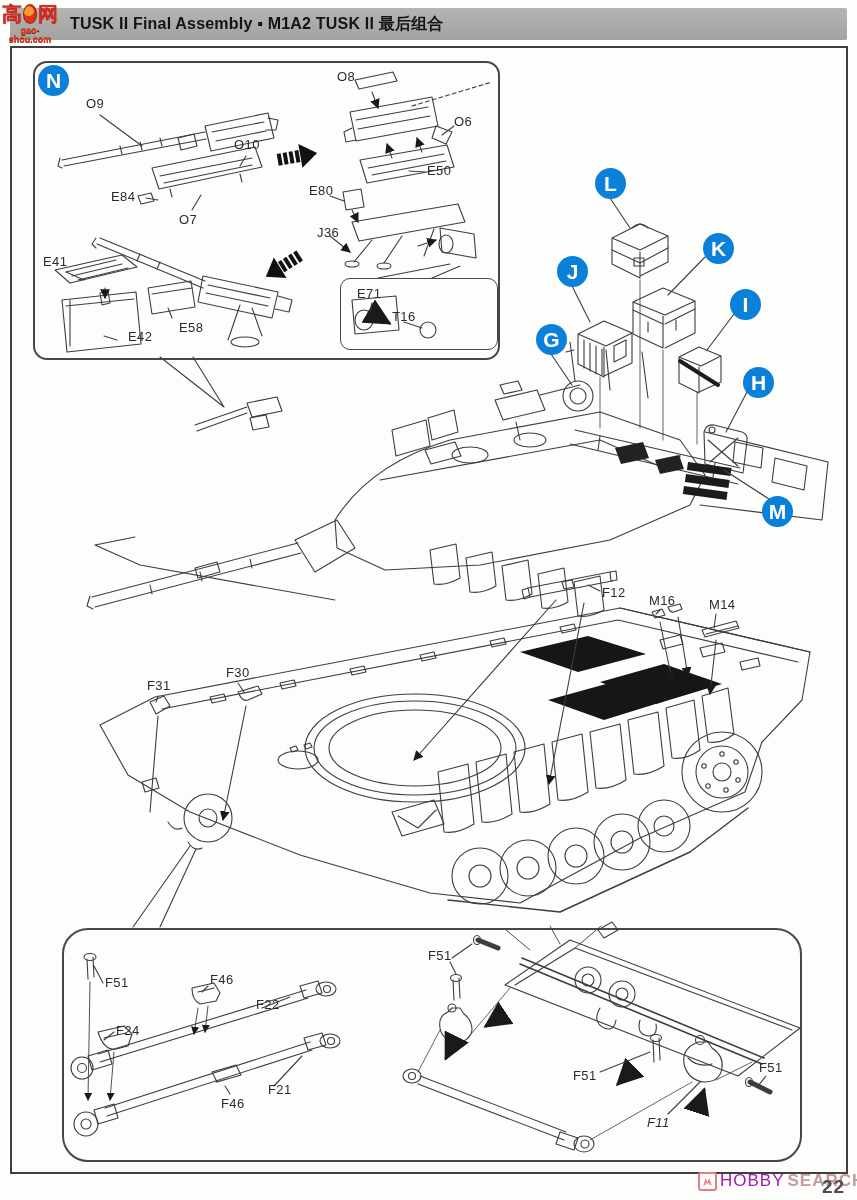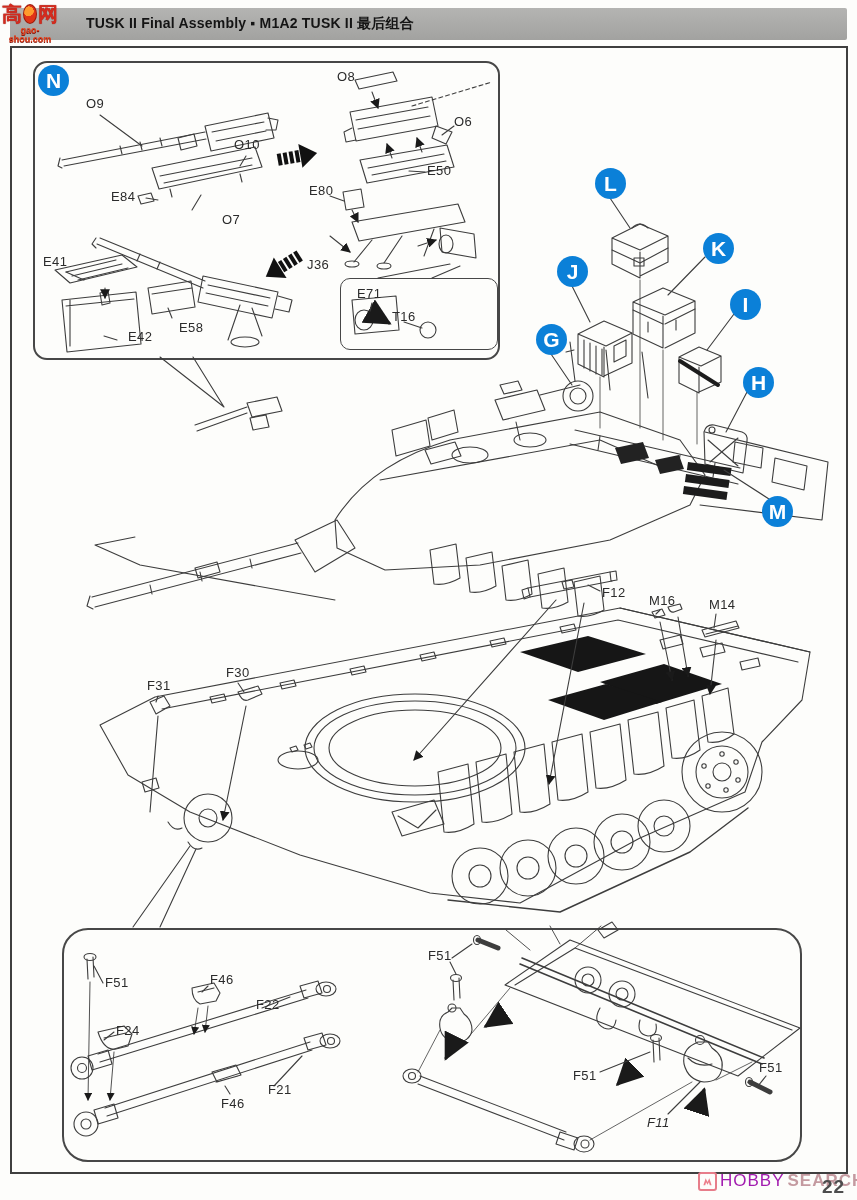--- a/index.html
+++ b/index.html
@@ -7,21 +7,21 @@
     width:857px;height:1200px;position:relative;overflow:hidden;
     background:#fdfdfb;font-family:"Liberation Sans",sans-serif;
   }
   
   .header-bar{
     position:absolute;left:10px;top:8px;width:837px;height:32px;
     background:linear-gradient(#b4b4b2,#a2a2a0);
     border-radius:2px;display:flex;align-items:center;
   }
   .header-title{
-    margin-left:76px;font-size:14px;font-weight:bold;color:#141414;
+    margin-left:60px;font-size:16px;font-weight:bold;color:#141414;
     letter-spacing:0.2px;white-space:nowrap;
   }
   .logo{
     position:absolute;left:2px;top:4px;width:56px;height:44px;z-index:30;
     text-align:center;line-height:1;
   }
   .logo-row{display:flex;align-items:center;justify-content:center;gap:1px;}
   .logo-char{font-size:20px;font-weight:bold;color:#d42b1e;text-shadow:0 0 1px #8a1208;}
   .logo-emblem{
     width:18px;height:18px;border-radius:50%;
@@ -391,29 +391,29 @@
     <div class="circle-label" style="left: 595px; top: 168px; background: rgb(11, 128, 216);">L</div>
     <div class="circle-label" style="left: 703px; top: 233px; background: rgb(11, 128, 216);">K</div>
     <div class="circle-label" style="left: 557px; top: 256px; background: rgb(11, 128, 216);">J</div>
     <div class="circle-label" style="left: 730px; top: 289px; background: rgb(11, 128, 216);">I</div>
     <div class="circle-label" style="left: 536px; top: 324px; background: rgb(11, 128, 216);">G</div>
     <div class="circle-label" style="left: 743px; top: 367px; background: rgb(11, 128, 216);">H</div>
     <div class="circle-label" style="left: 762px; top: 496px; background: rgb(11, 128, 216);">M</div>
     <div class="part-label" style="left: 86px; top: 96px;">O9</div>
     <div class="part-label" style="left: 234px; top: 137px;">O10</div>
     <div class="part-label" style="left: 111px; top: 189px;">E84</div>
-    <div class="part-label" style="left: 179px; top: 212px; margin-left: 43px;">O7</div>
+    <div class="part-label" style="left: 179px; top: 212px;">O7</div>
     <div class="part-label" style="left: 43px; top: 254px;">E41</div>
     <div class="part-label" style="left: 128px; top: 329px;">E42</div>
     <div class="part-label" style="left: 159px; top: 320px; margin-left: 20px;">E58</div>
     <div class="part-label" style="left: 337px; top: 69px;">O8</div>
     <div class="part-label" style="left: 454px; top: 114px;">O6</div>
     <div class="part-label" style="left: 427px; top: 163px;">E50</div>
     <div class="part-label" style="left: 309px; top: 183px;">E80</div>
-    <div class="part-label" style="left: 307px; top: 225px; margin-top: 32px;">J36</div>
+    <div class="part-label" style="left: 317px; top: 225px;">J36</div>
     <div class="part-label" style="left: 357px; top: 286px;">E71</div>
     <div class="part-label" style="left: 392px; top: 309px;">T16</div>
     <div class="part-label" style="left: 602px; top: 585px;">F12</div>
     <div class="part-label" style="left: 649px; top: 593px;">M16</div>
     <div class="part-label" style="left: 709px; top: 597px;">M14</div>
     <div class="part-label" style="left: 147px; top: 678px;">F31</div>
     <div class="part-label" style="left: 226px; top: 665px;">F30</div>
     <div class="part-label" style="left: 105px; top: 975px;">F51</div>
     <div class="part-label" style="left: 210px; top: 972px;">F46</div>
     <div class="part-label" style="left: 256px; top: 997px;">F22</div>

